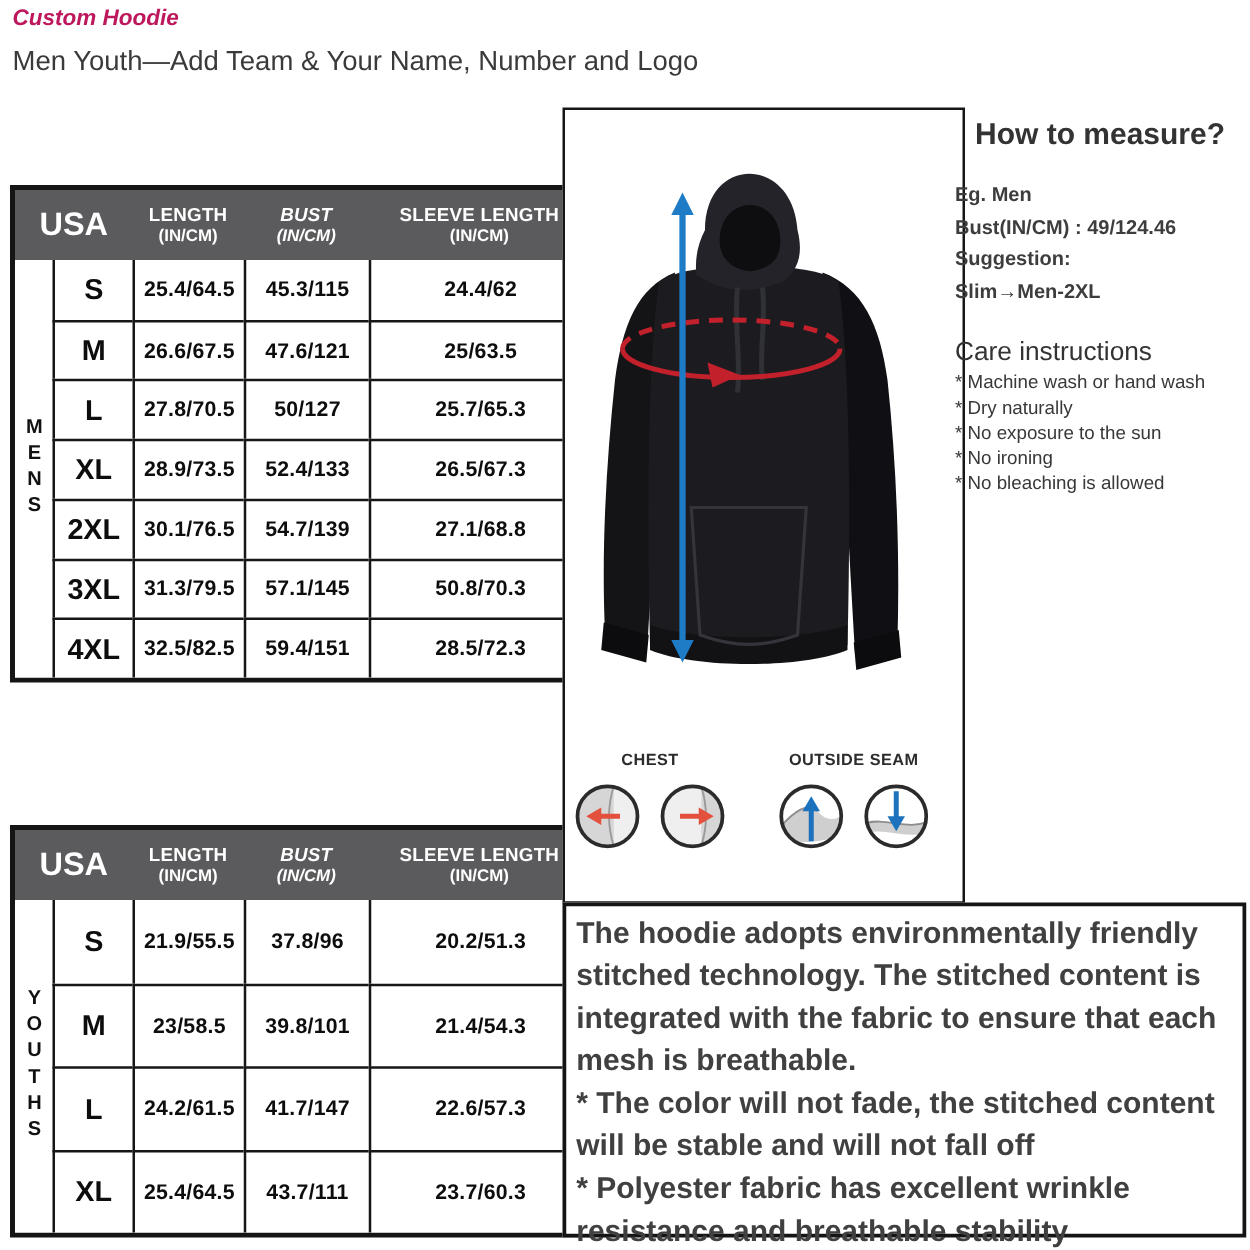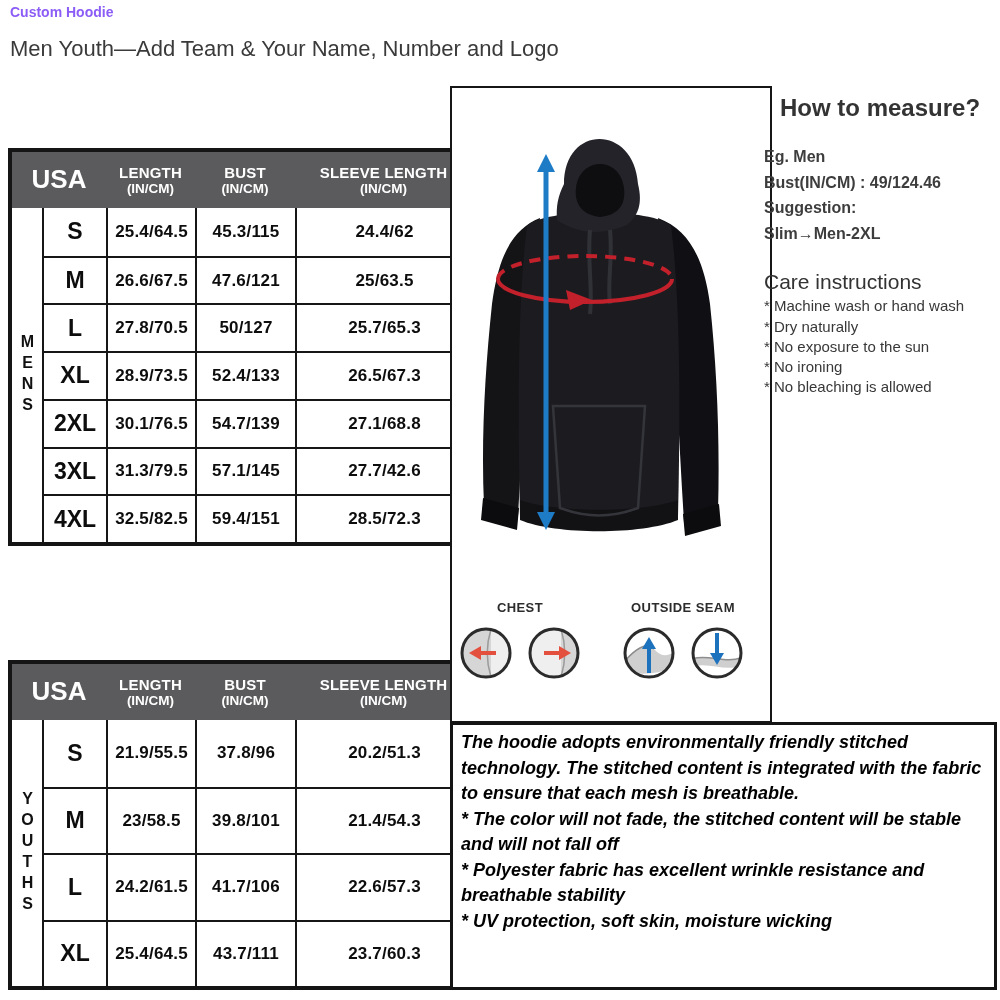--- a/index.html
+++ b/index.html
@@ -1,31 +1,31 @@
 <!DOCTYPE html>
 <html><head>
 <meta charset="utf-8">
 <style>
   html,body{margin:0;padding:0;background:#fff;}
   body{font-family:"Liberation Sans","DejaVu Sans",sans-serif;color:#222;}
   #canvas{position:relative;width:1000px;height:1000px;background:#fff;overflow:hidden;}
 
   
-  .page-title{position:absolute;left:10px;top:4px;font-size:14px;font-weight:700;color:#8b5cf6;}
+  .page-title{position:absolute;left:10px;top:4px;font-size:18px;font-weight:700;color:#be185d;font-style:italic;}
   .page-subtitle{position:absolute;left:10px;top:36px;font-size:22px;font-weight:500;color:#3a3a3a;}
 
   
   .size-table{position:absolute;left:8px;width:468px;border:4px solid #151515;background:#fff;box-sizing:border-box;}
   .size-table.mens{top:148px;height:398px;}
   .size-table.youths{top:660px;height:330px;}
   .st-header{display:flex;height:56px;background:#5b5b5d;color:#fff;}
   .hseg{display:flex;flex-direction:column;align-items:center;justify-content:center;line-height:1.15;}
   .hseg.usa{width:94px;font-size:26px;font-weight:700;}
   .hseg.c1{width:89px;}
-  .hseg.c2{width:100px;}
+  .hseg.c2{width:100px;font-style:italic;}
   .hseg.c3{flex:1;}
   .hseg .hl{font-size:15px;font-weight:700;letter-spacing:.2px;}
   .hseg .hu{font-size:13.5px;font-weight:700;}
   .st-body{display:grid;grid-template-columns:30px 64px 89px 100px 1fr;grid-auto-rows:1fr;height:calc(100% - 56px);}
   .cell{display:flex;align-items:center;justify-content:center;border-left:2px solid #161616;border-top:2px solid #161616;background:#fff;}
   .cell.r0{border-top:0;}
   .cell.vlabel{border-left:0;border-top:0;}
   .vlabel span{writing-mode:vertical-lr;text-orientation:upright;font-weight:700;font-size:16px;letter-spacing:4px;color:#111;}
   .cell.size{font-size:23px;font-weight:700;color:#0d0d0d;}
   .cell.val{font-size:17px;font-weight:700;color:#0d0d0d;letter-spacing:.2px;}
@@ -42,21 +42,21 @@
   
   .right-panel{position:absolute;left:764px;top:94px;width:234px;}
   .htm-heading{font-size:24px;font-weight:700;color:#333;margin:0 0 10px 16px;}
   .htm-body{font-size:18.5px;line-height:1.4;font-weight:500;color:#3e3e3e;}
   .eg-block{margin-top:22px;font-size:16px;font-weight:700;color:#3d3d3d;line-height:1.6;}
   .care-heading{margin-top:24px;font-size:21px;font-weight:500;color:#333;}
   .care-list{margin-top:2px;font-size:15px;font-weight:500;color:#383838;line-height:1.35;}
 
   
   .desc-box{position:absolute;left:450px;top:722px;width:547px;height:268px;border:3px solid #141414;box-sizing:border-box;padding:5px 8px 0 8px;background:#fff;}
-  .desc-box div{font-size:18px;font-weight:600;color:#000000;line-height:1.42;font-style:italic;}
+  .desc-box div{font-size:24px;font-weight:600;color:#404040;line-height:1.42;}
 </style>
 </head>
 <body>
 
 <div id="canvas">
 
   <div class="page-title">Custom Hoodie</div>
   <div class="page-subtitle">Men  Youth—Add Team &amp; Your Name, Number and Logo</div>
 
   <div class="size-table mens">
@@ -95,21 +95,21 @@
       <div class="cell val">28.9/73.5</div>
       <div class="cell val">52.4/133</div>
       <div class="cell val">26.5/67.3</div>
       <div class="cell size">2XL</div>
       <div class="cell val">30.1/76.5</div>
       <div class="cell val">54.7/139</div>
       <div class="cell val">27.1/68.8</div>
       <div class="cell size">3XL</div>
       <div class="cell val">31.3/79.5</div>
       <div class="cell val">57.1/145</div>
-      <div class="cell val">27.7/42.6</div>
+      <div class="cell val">50.8/70.3</div>
       <div class="cell size">4XL</div>
       <div class="cell val">32.5/82.5</div>
       <div class="cell val">59.4/151</div>
       <div class="cell val">28.5/72.3</div>
     </div>
   </div>
 
   <div class="size-table youths">
     <div class="st-header">
       <div class="hseg usa">USA</div>
@@ -133,21 +133,21 @@
       <div class="cell size r0">S</div>
       <div class="cell val r0">21.9/55.5</div>
       <div class="cell val r0">37.8/96</div>
       <div class="cell val r0">20.2/51.3</div>
       <div class="cell size">M</div>
       <div class="cell val">23/58.5</div>
       <div class="cell val">39.8/101</div>
       <div class="cell val">21.4/54.3</div>
       <div class="cell size">L</div>
       <div class="cell val">24.2/61.5</div>
-      <div class="cell val">41.7/106</div>
+      <div class="cell val">41.7/147</div>
       <div class="cell val">22.6/57.3</div>
       <div class="cell size">XL</div>
       <div class="cell val">25.4/64.5</div>
       <div class="cell val">43.7/111</div>
       <div class="cell val">23.7/60.3</div>
     </div>
   </div>
 
   <div class="hoodie-box">
     <svg class="hoodie-art" width="294" height="500" viewBox="0 0 294 500">

